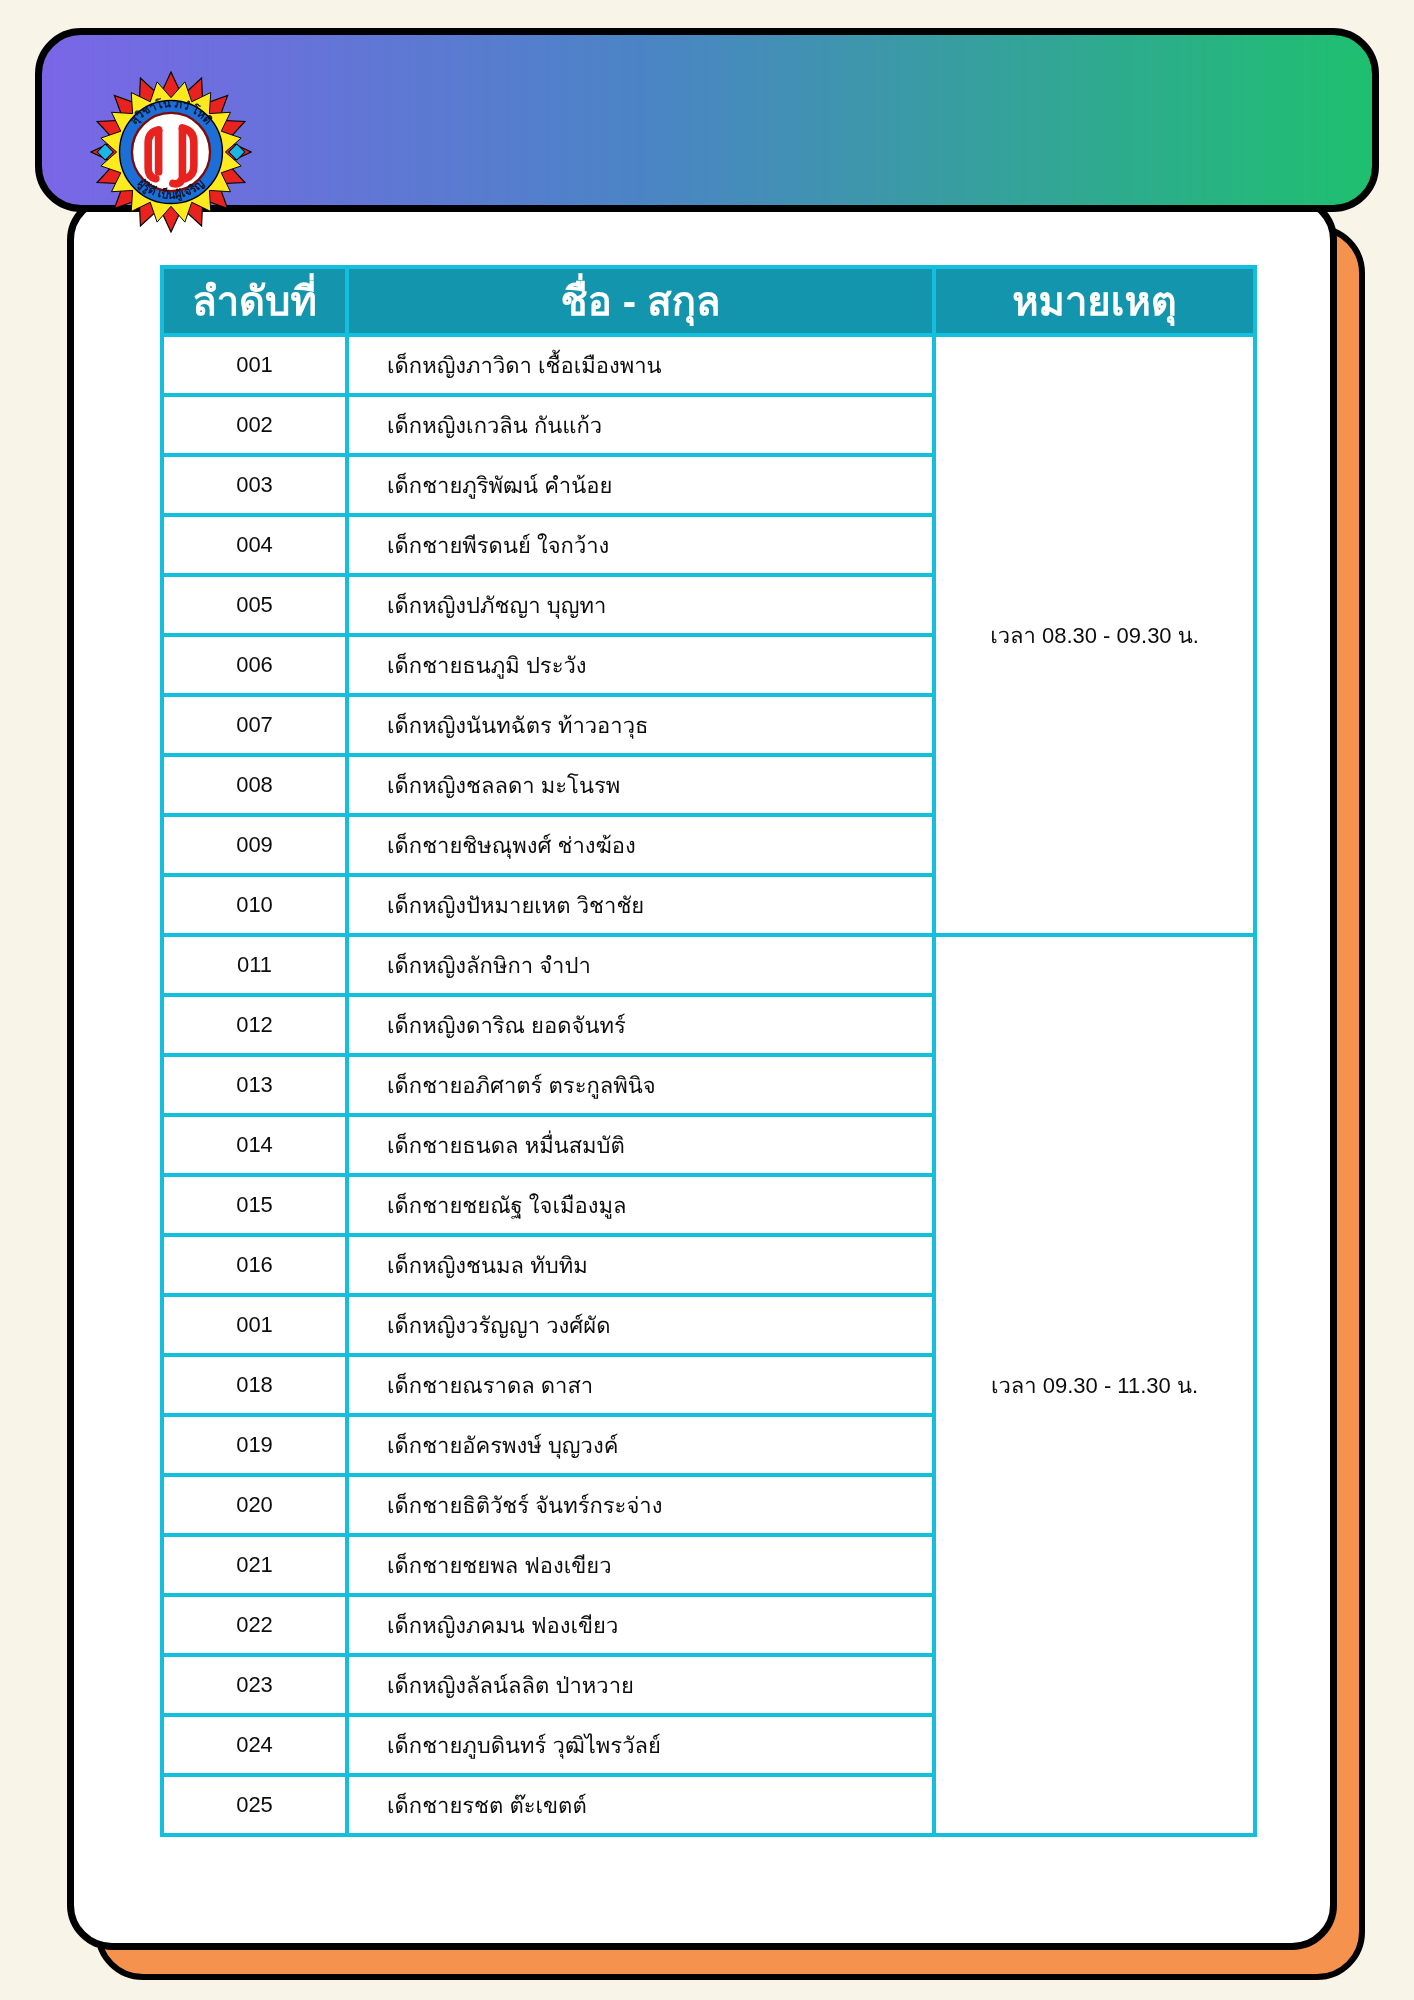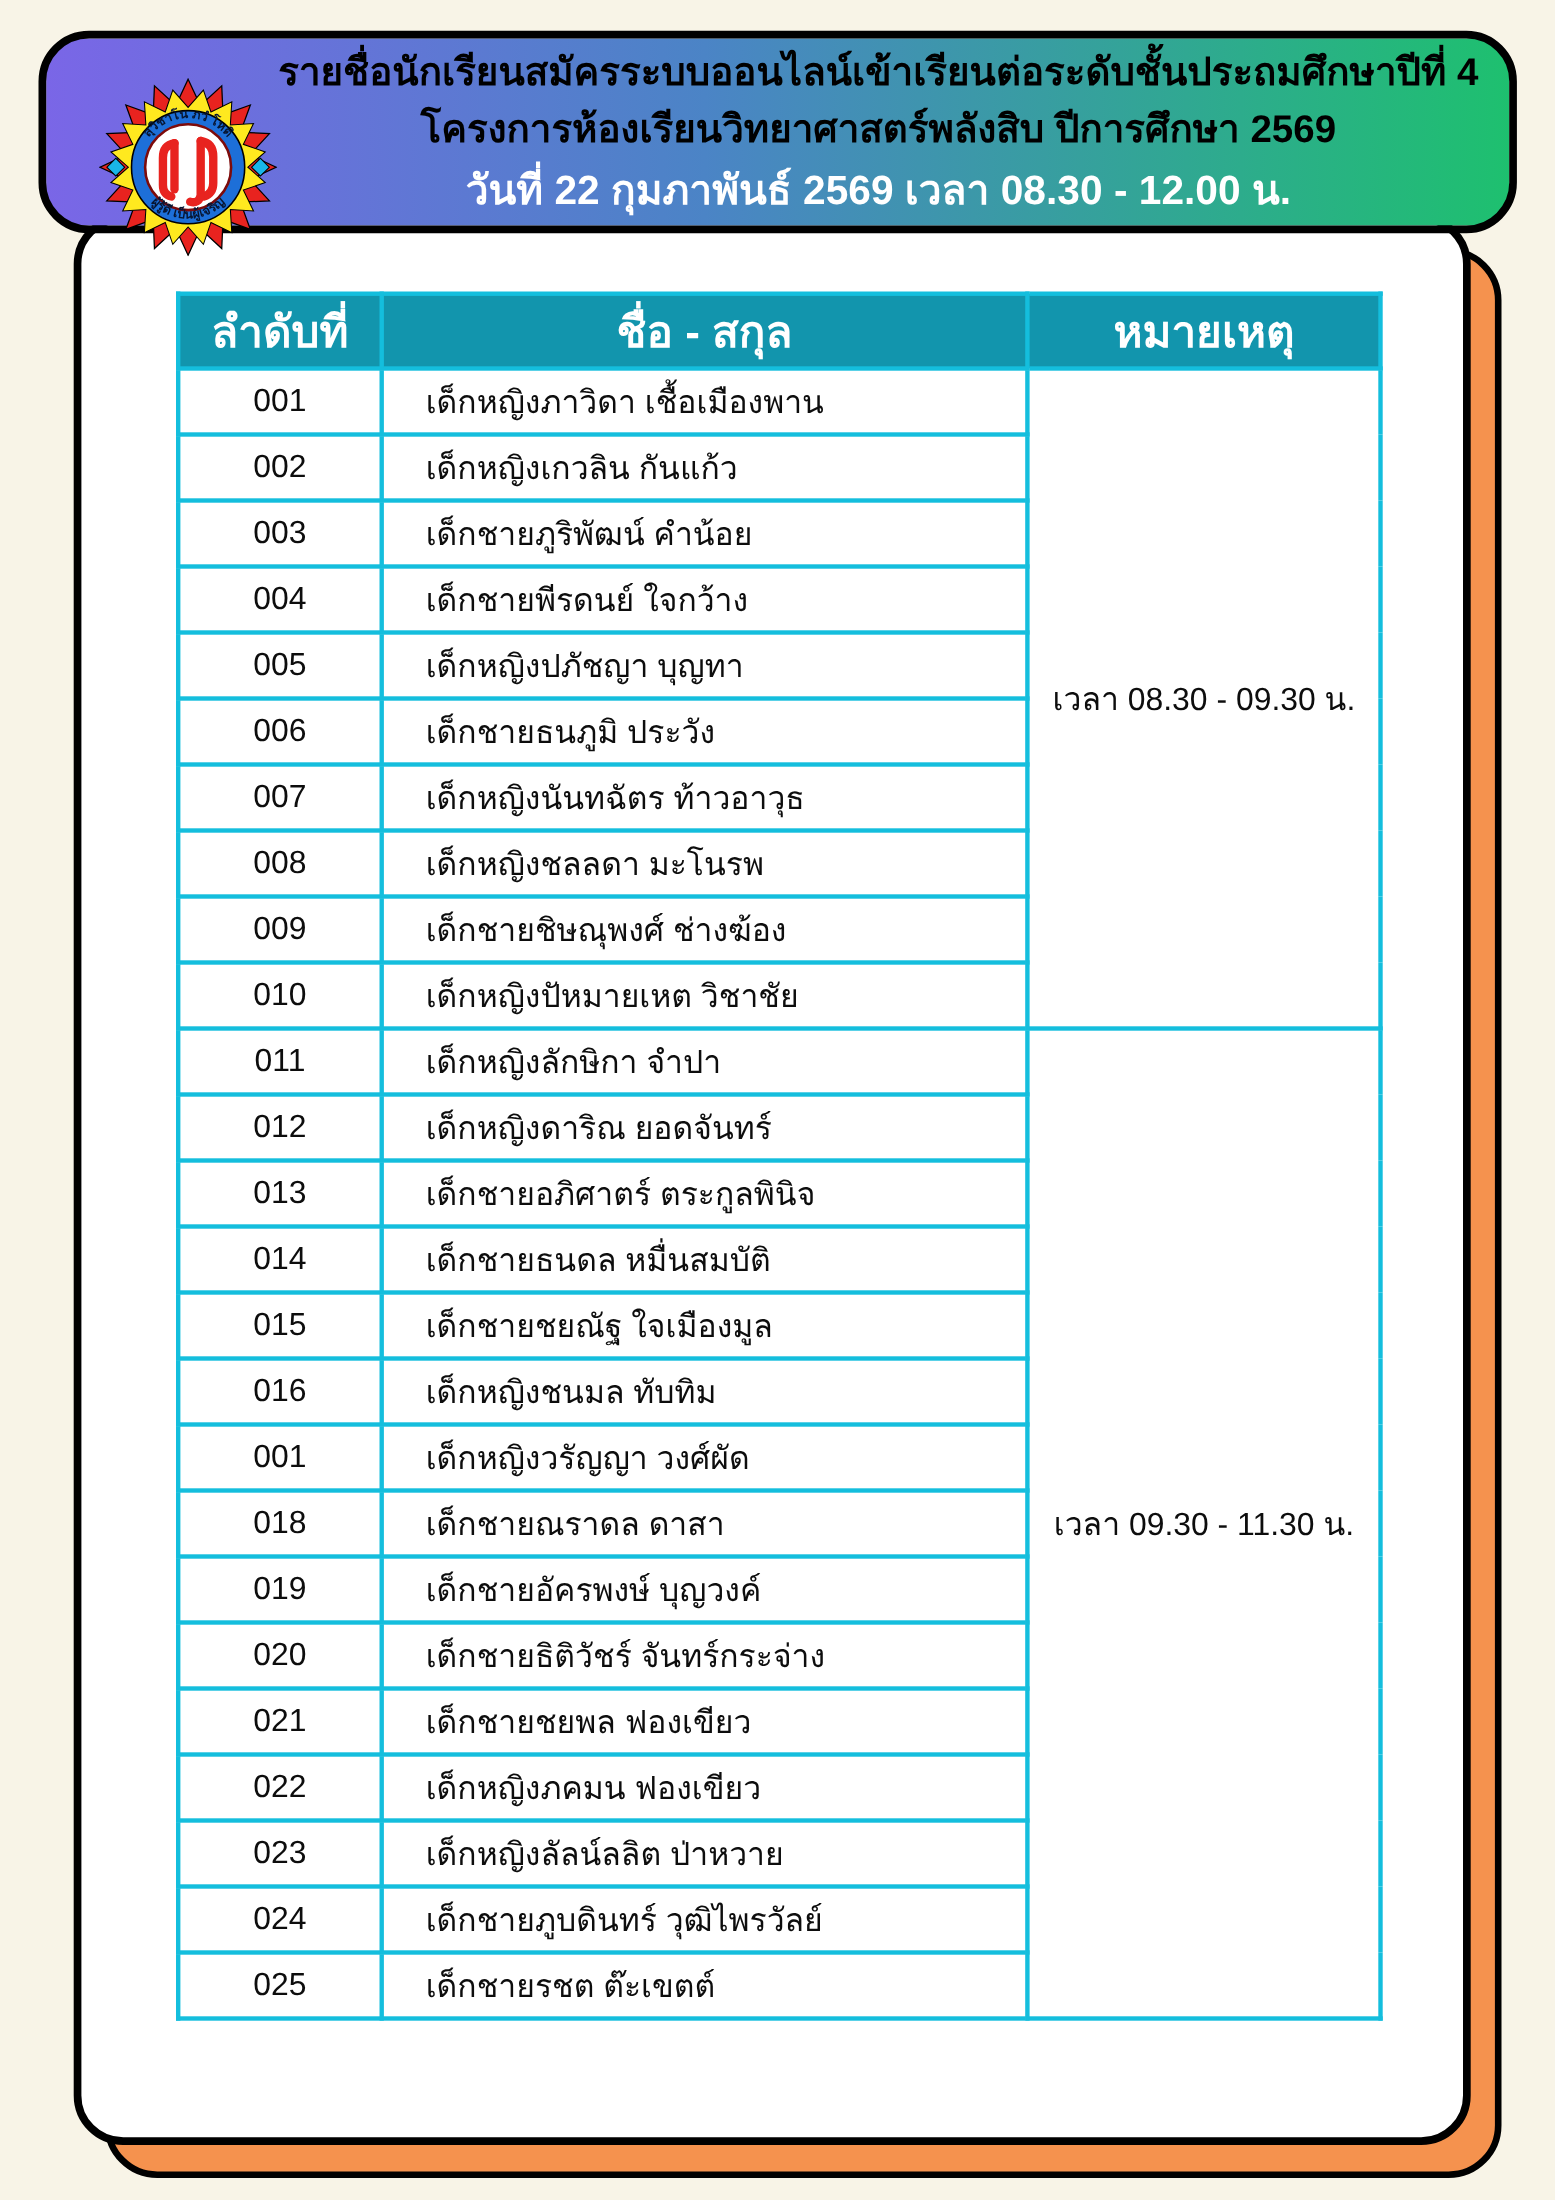--- a/index.html
+++ b/index.html
@@ -64,21 +64,21 @@
   .list-table col.c-name{width:587px;}
   .list-table col.c-remark{width:321px;}
   .list-table th{
     background:var(--table-header);color:#fff;
     font-size:40px;font-weight:bold;height:62px;
     border:4px solid var(--table-border);
     text-align:center;vertical-align:middle;
   }
   .list-table td{
     background:#fff;border:4px solid var(--table-border);
-    height:60px;font-size:29px;color:#0d0d0d;vertical-align:middle;
+    height:60px;font-size:22px;color:#0d0d0d;vertical-align:middle;
   }
   .list-table td.no{text-align:center;}
   .list-table td.name{text-align:left;padding-left:38px;}
   .list-table td.remark{text-align:center;}
 </style>
 </head>
 <body>
 
 <div class="card-shadow"></div>
 
@@ -102,25 +102,20 @@
       <path id="arcTop" d="M 38,85 A 47 47 0 0 1 132,85"></path>
       <path id="arcBottom" d="M 36,85 A 49 49 0 0 0 134,85"></path>
     </defs>
     <text font-size="12" font-weight="bold" fill="#071633">
       <textPath href="#arcTop" startOffset="50%" text-anchor="middle">สุวิชาโน ภวํ โหติ</textPath>
     </text>
     <text font-size="12" font-weight="bold" fill="#071633">
       <textPath href="#arcBottom" startOffset="50%" text-anchor="middle">ผู้รู้ดี เป็นผู้เจริญ</textPath>
     </text>
   </svg>
-  <div class="banner-text">
-    <div class="banner-line l1">รายชื่อนักเรียนสมัครระบบออนไลน์เข้าเรียนต่อระดับชั้นประถมศึกษาปีที่ 4</div>
-    <div class="banner-line l2">โครงการห้องเรียนวิทยาศาสตร์พลังสิบ ปีการศึกษา 2569</div>
-    <div class="banner-line l3">วันที่ 22 กุมภาพันธ์ 2569 เวลา 08.30 - 12.00 น.</div>
-  </div>
 </div>
 
 <table class="list-table">
   <colgroup>
       <col class="c-no">
       <col class="c-name">
       <col class="c-remark">
     </colgroup>
   <thead>
     <tr>

